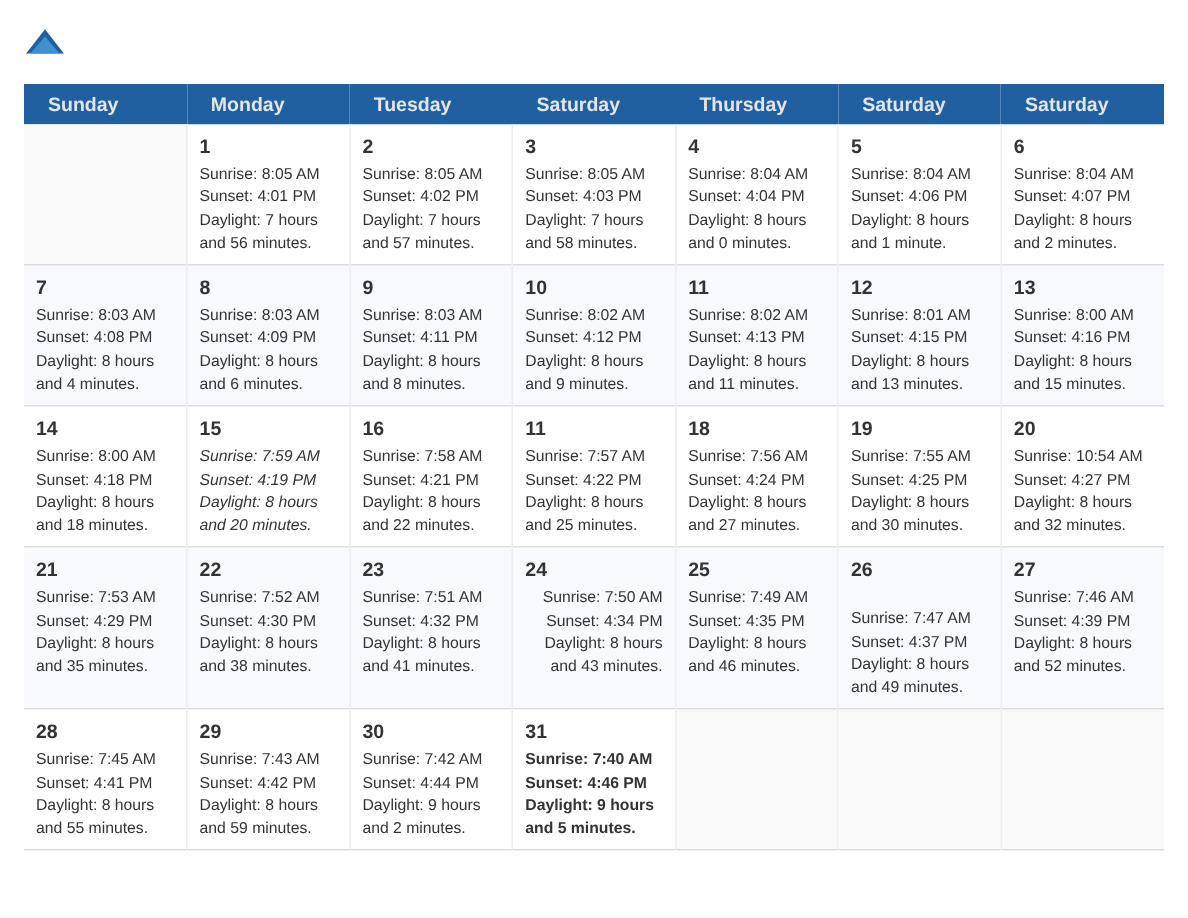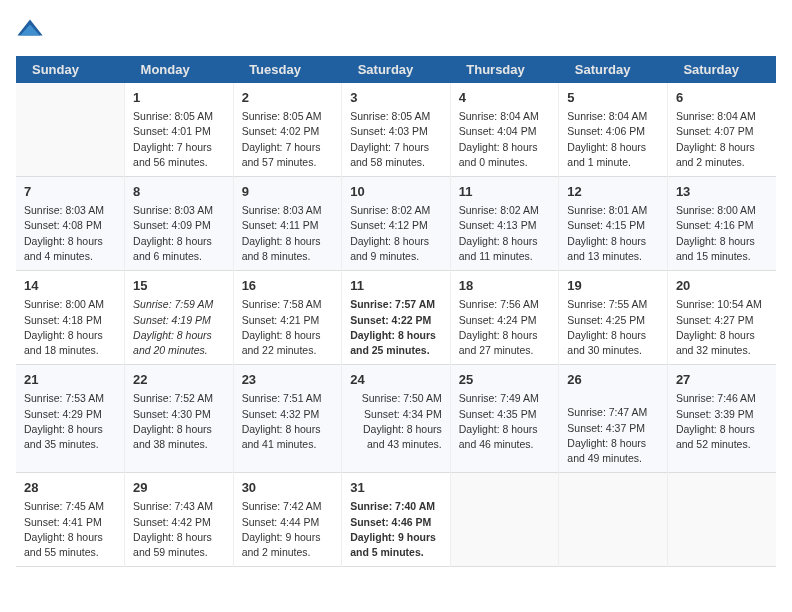--- a/index.html
+++ b/index.html
@@ -239,21 +239,21 @@
         </td>
         <td>
           <div class="day-num">16</div>
           <div class="day-info" style="white-space: pre-line;">Sunrise: 7:58 AM
 Sunset: 4:21 PM
 Daylight: 8 hours
 and 22 minutes.</div>
         </td>
         <td>
           <div class="day-num">11</div>
-          <div class="day-info" style="white-space: pre-line; font-weight: bold;">Sunrise: 7:57 AM
+          <div class="day-info" style="white-space: pre-line;">Sunrise: 7:57 AM
 Sunset: 4:22 PM
 Daylight: 8 hours
 and 25 minutes.</div>
         </td>
         <td>
           <div class="day-num">18</div>
           <div class="day-info" style="white-space: pre-line;">Sunrise: 7:56 AM
 Sunset: 4:24 PM
 Daylight: 8 hours
 and 27 minutes.</div>
@@ -312,21 +312,21 @@
         <td>
           <div class="day-num">26</div>
           <div class="day-info" style="white-space: pre-line; margin-top: 16px;">Sunrise: 7:47 AM
 Sunset: 4:37 PM
 Daylight: 8 hours
 and 49 minutes.</div>
         </td>
         <td>
           <div class="day-num">27</div>
           <div class="day-info" style="white-space: pre-line;">Sunrise: 7:46 AM
-Sunset: 3:39 PM
+Sunset: 4:39 PM
 Daylight: 8 hours
 and 52 minutes.</div>
         </td>
       </tr>
       <tr>
         <td>
           <div class="day-num">28</div>
           <div class="day-info" style="white-space: pre-line;">Sunrise: 7:45 AM
 Sunset: 4:41 PM
 Daylight: 8 hours

